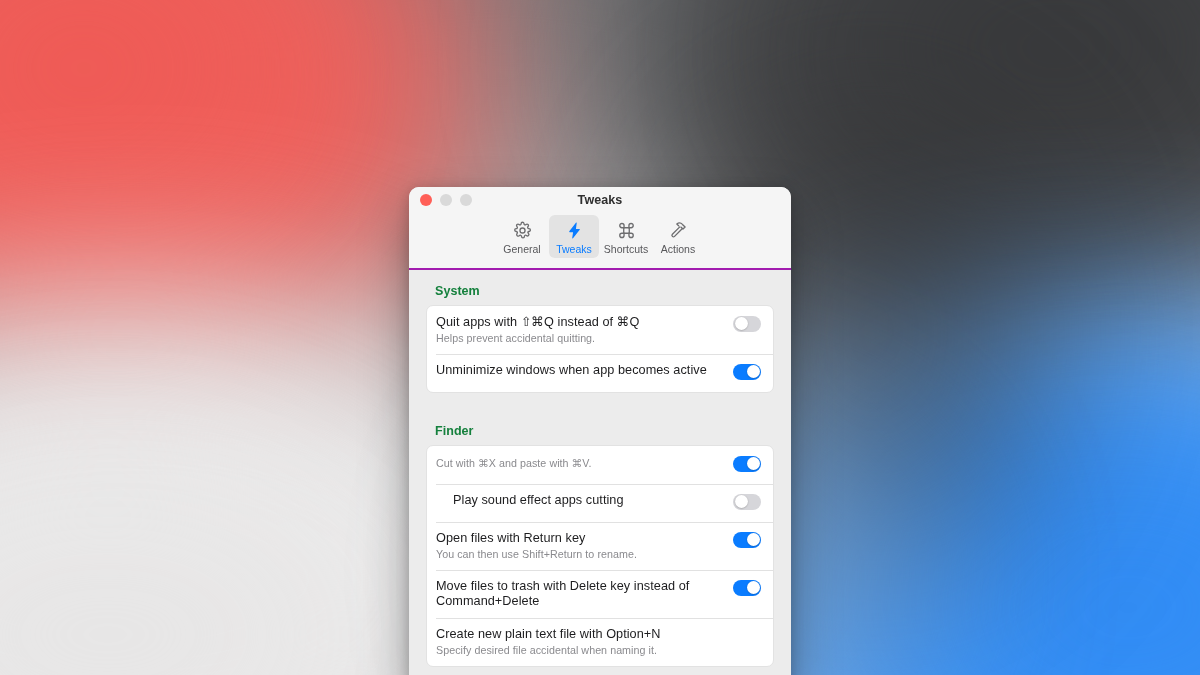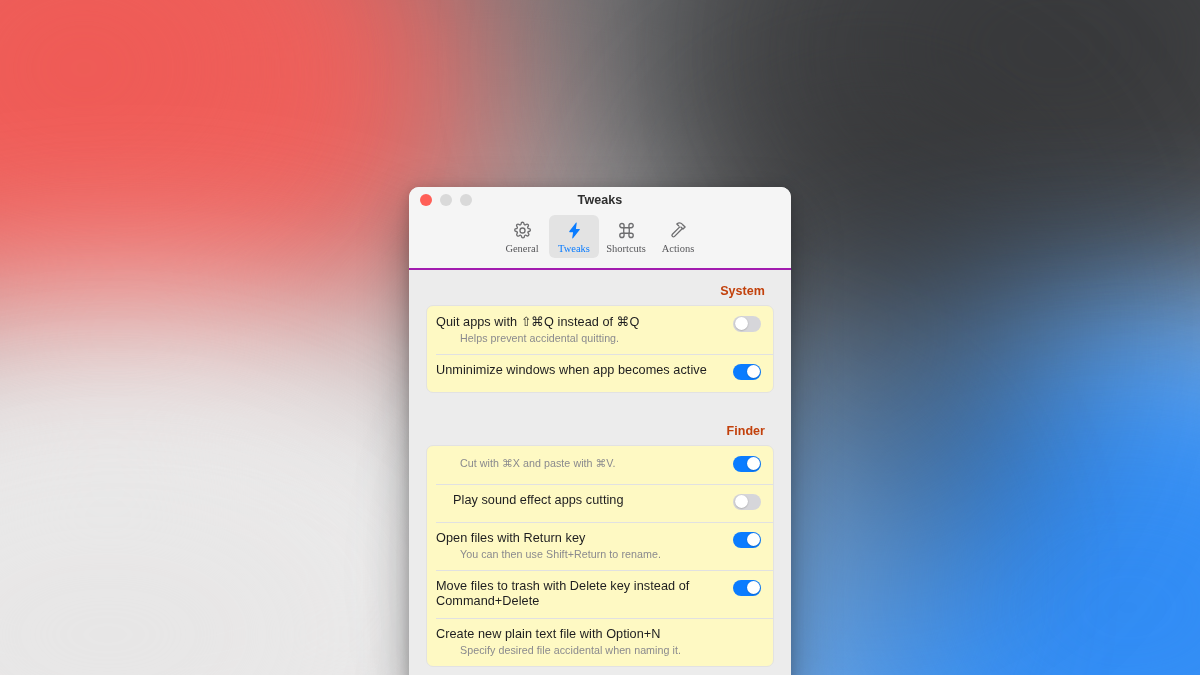--- a/index.html
+++ b/index.html
@@ -55,62 +55,62 @@
   #traffic { position:absolute; left:11px; top:7px; display:flex; gap:8px; }
   .light { width:12px; height:12px; border-radius:50%; }
   .light.close { background:#ff5f57; }
   .light.min   { background:#d9d9d9; }
   .light.zoom  { background:#d9d9d9; }
   #window-title {
     text-align:center; font-size:12.5px; font-weight:bold; color:#2f2f2f;
     line-height:26px; letter-spacing:.1px;
   }
 
-  #tabs { display:flex; justify-content:center; align-items:flex-start; gap:2px; padding:2px 0 6px;font-family:Liberation Serif, serif; }
+  #tabs { display:flex; justify-content:center; align-items:flex-start; gap:2px; padding:2px 0 6px; }
   .tab {
     width:50px; padding:5px 2px 3px;
     display:flex; flex-direction:column; align-items:center; gap:3px;
     border-radius:6px; cursor:default;
   }
   .tab.active { background:#e3e3e3; }
   .tab .ticon { height:21px; display:flex; align-items:center; justify-content:center; color:#6e6e70; }
   .tab .ticon svg { display:block; }
   .tab .tlabel { font-size:10.5px; color:#57575a; line-height:1; white-space:nowrap; }
   .tab.active .ticon { color:#0a7cff; }
   .tab.active .tlabel { color:#0a7cff; }
 
   
   #content { flex:1 1 auto; padding:0 17px; overflow:hidden; background:#ececec; }
   .section { padding-top:14px; }
   .section-title {
-    font-size:12.5px; font-weight:bold; color:#c2410c;
-    padding:0 9px 7px 9px; letter-spacing:.05px;text-align:right;
+    font-size:12.5px; font-weight:bold; color:#15803d;
+    padding:0 9px 7px 9px; letter-spacing:.05px;
   }
   .card {
-    background:#fef9c3;
+    background:#ffffff;
     border:1px solid #e2e2e2;
     border-radius:7px;
   }
   .row {
     display:flex; align-items:flex-start;
     padding:9px 12px 9px 9px;
     position:relative;
     min-height:38px;
   }
   .row + .row::before {
     content:""; position:absolute; left:9px; right:0; top:0;
     height:1px; background:#e1e1e1;
   }
   .row .texts { flex:1 1 auto; padding-right:10px; }
   .row.indented .texts { padding-left:17px; }
   .row .label {
     font-size:12.7px; color:#1d1d1f; line-height:15px; letter-spacing:.05px;
   }
   .row .sub {
-    font-size:10.7px; color:#8a8a8e; line-height:14px; margin-top:1px; letter-spacing:.05px;margin-left:24px;
+    font-size:10.7px; color:#8a8a8e; line-height:14px; margin-top:1px; letter-spacing:.05px;
   }
   .row .ctrl { flex:0 0 auto; padding-top:1px; }
 
   .toggle {
     width:28px; height:16px; border-radius:8px;
     background:#d6d6da; position:relative; display:block;
     transition:background .15s;
   }
   .toggle .knob {
     position:absolute; top:1.5px; left:1.5px;

